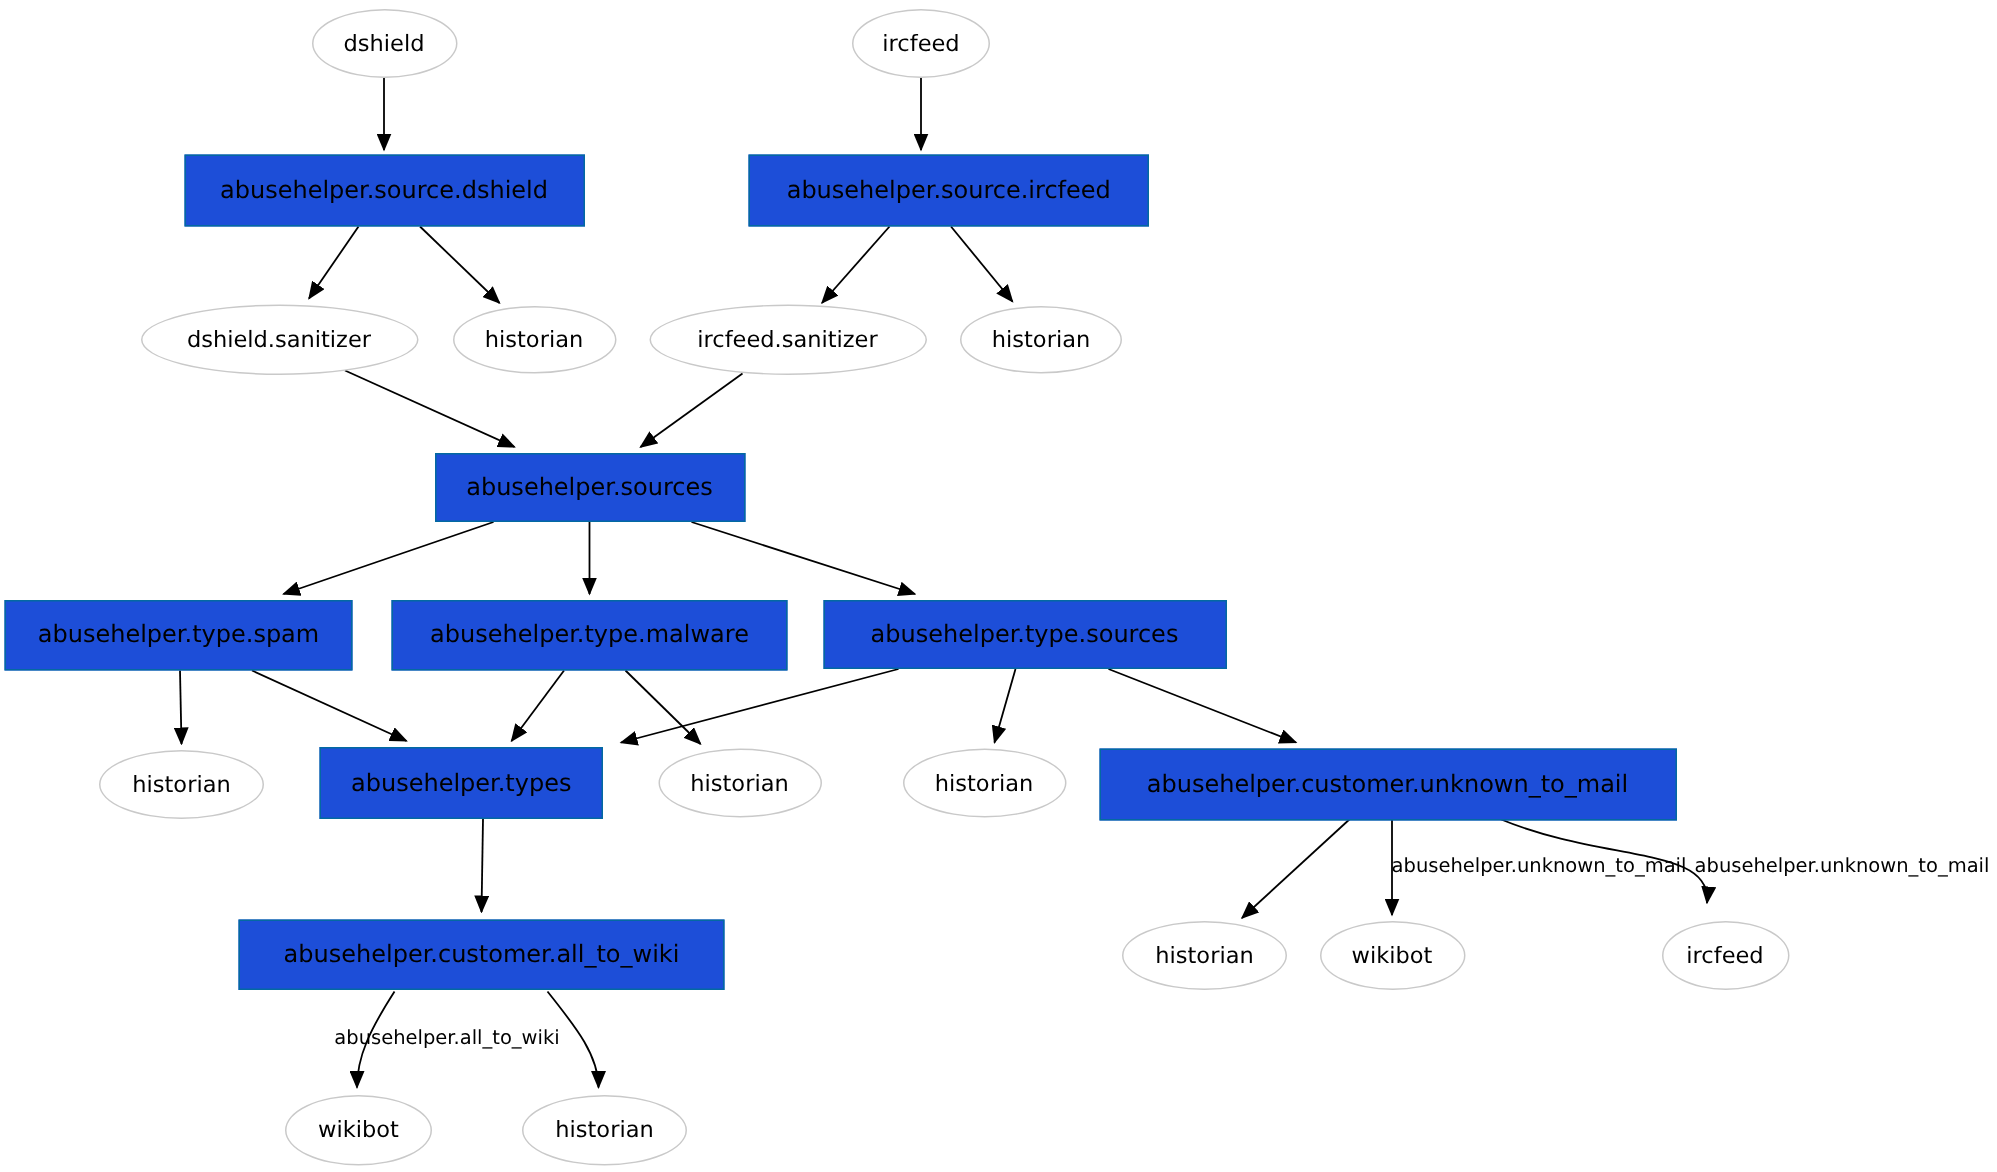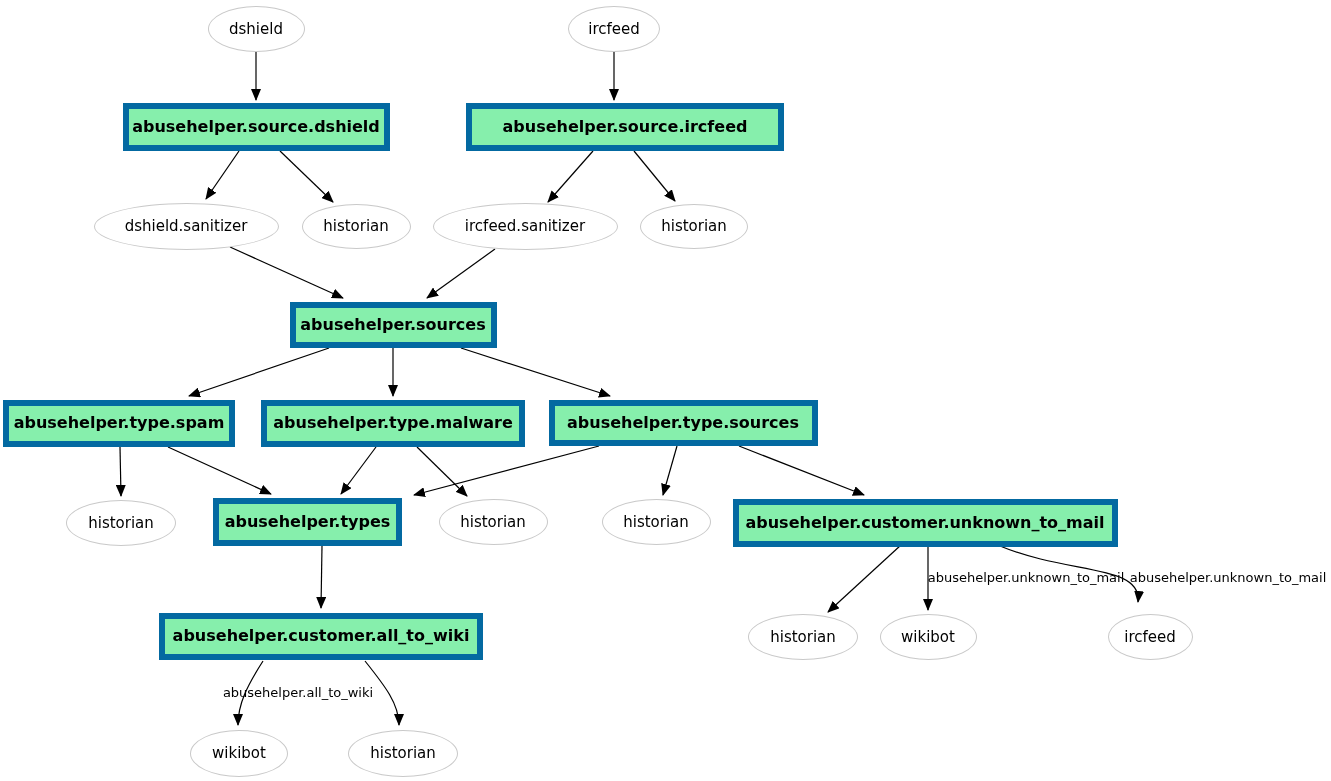--- a/index.html
+++ b/index.html
@@ -7,22 +7,22 @@
     position:relative;width:1331px;height:781px;background:#ffffff;
     font-family:"DejaVu Sans","Liberation Sans",sans-serif;overflow:hidden;
   }
   #edge-layer{position:absolute;left:0;top:0;}
   .node{
     position:absolute;display:flex;align-items:center;justify-content:center;
     text-align:right;color:#000000;white-space:nowrap;box-sizing:border-box;
     line-height:1;
   }
   .node.box{
-    background:#86efac;border:6px solid #0369a1;
-    font-weight:bold;font-size:16px;
+    background:#1d4ed8;border:1px solid #0369a1;
+    font-weight:normal;font-size:16px;
   }
   .node.ellipse{
     background:#ffffff;border:1px solid #c9c9c9;border-radius:50%;
     font-size:15px;font-weight:normal;
   }
   .edge-label{
     position:absolute;font-size:13px;color:#000000;white-space:nowrap;
     transform:translateX(-50%);line-height:1;
   }
 </style>
@@ -60,21 +60,21 @@
         <path d="M1000,546 C1070,575 1142,564 1138,602" fill="none" stroke="#000000" stroke-width="1.2" marker-end="url(#arrowhead)"></path>
         <path d="M322,546 L321,608" fill="none" stroke="#000000" stroke-width="1.2" marker-end="url(#arrowhead)"></path>
         <path d="M263,661 C247,686 238,704 238,725" fill="none" stroke="#000000" stroke-width="1.2" marker-end="url(#arrowhead)"></path>
         <path d="M365,661 C385,686 399,704 399,725" fill="none" stroke="#000000" stroke-width="1.2" marker-end="url(#arrowhead)"></path>
       </g>
   </svg>
   <div id="nodes">
       <div class="node ellipse" style="left: 207.5px; top: 6px; width: 97px; height: 46px;">dshield</div>
       <div class="node ellipse" style="left: 568px; top: 6px; width: 92px; height: 46px;">ircfeed</div>
       <div class="node box" style="left: 122.5px; top: 103px; width: 267px; height: 48px;">abusehelper.source.dshield</div>
-      <div class="node box" style="left: 466px; top: 103px; width: 318px; height: 48px;">abusehelper.source.ircfeed</div>
+      <div class="node box" style="left: 499px; top: 103px; width: 267px; height: 48px;">abusehelper.source.ircfeed</div>
       <div class="node ellipse" style="left: 93.5px; top: 202.5px; width: 185px; height: 47px;">dshield.sanitizer</div>
       <div class="node ellipse" style="left: 301.5px; top: 203.5px; width: 109px; height: 45px;">historian</div>
       <div class="node ellipse" style="left: 432.5px; top: 202.5px; width: 185px; height: 47px;">ircfeed.sanitizer</div>
       <div class="node ellipse" style="left: 640px; top: 203.5px; width: 108px; height: 45px;">historian</div>
       <div class="node box" style="left: 289.5px; top: 302px; width: 207px; height: 46px;">abusehelper.sources</div>
       <div class="node box" style="left: 3px; top: 399.5px; width: 232px; height: 47px;">abusehelper.type.spam</div>
       <div class="node box" style="left: 261px; top: 399.5px; width: 264px; height: 47px;">abusehelper.type.malware</div>
       <div class="node box" style="left: 548.5px; top: 400px; width: 269px; height: 46px;">abusehelper.type.sources</div>
       <div class="node ellipse" style="left: 66px; top: 500px; width: 110px; height: 46px;">historian</div>
       <div class="node box" style="left: 213px; top: 498px; width: 189px; height: 48px;">abusehelper.types</div>

